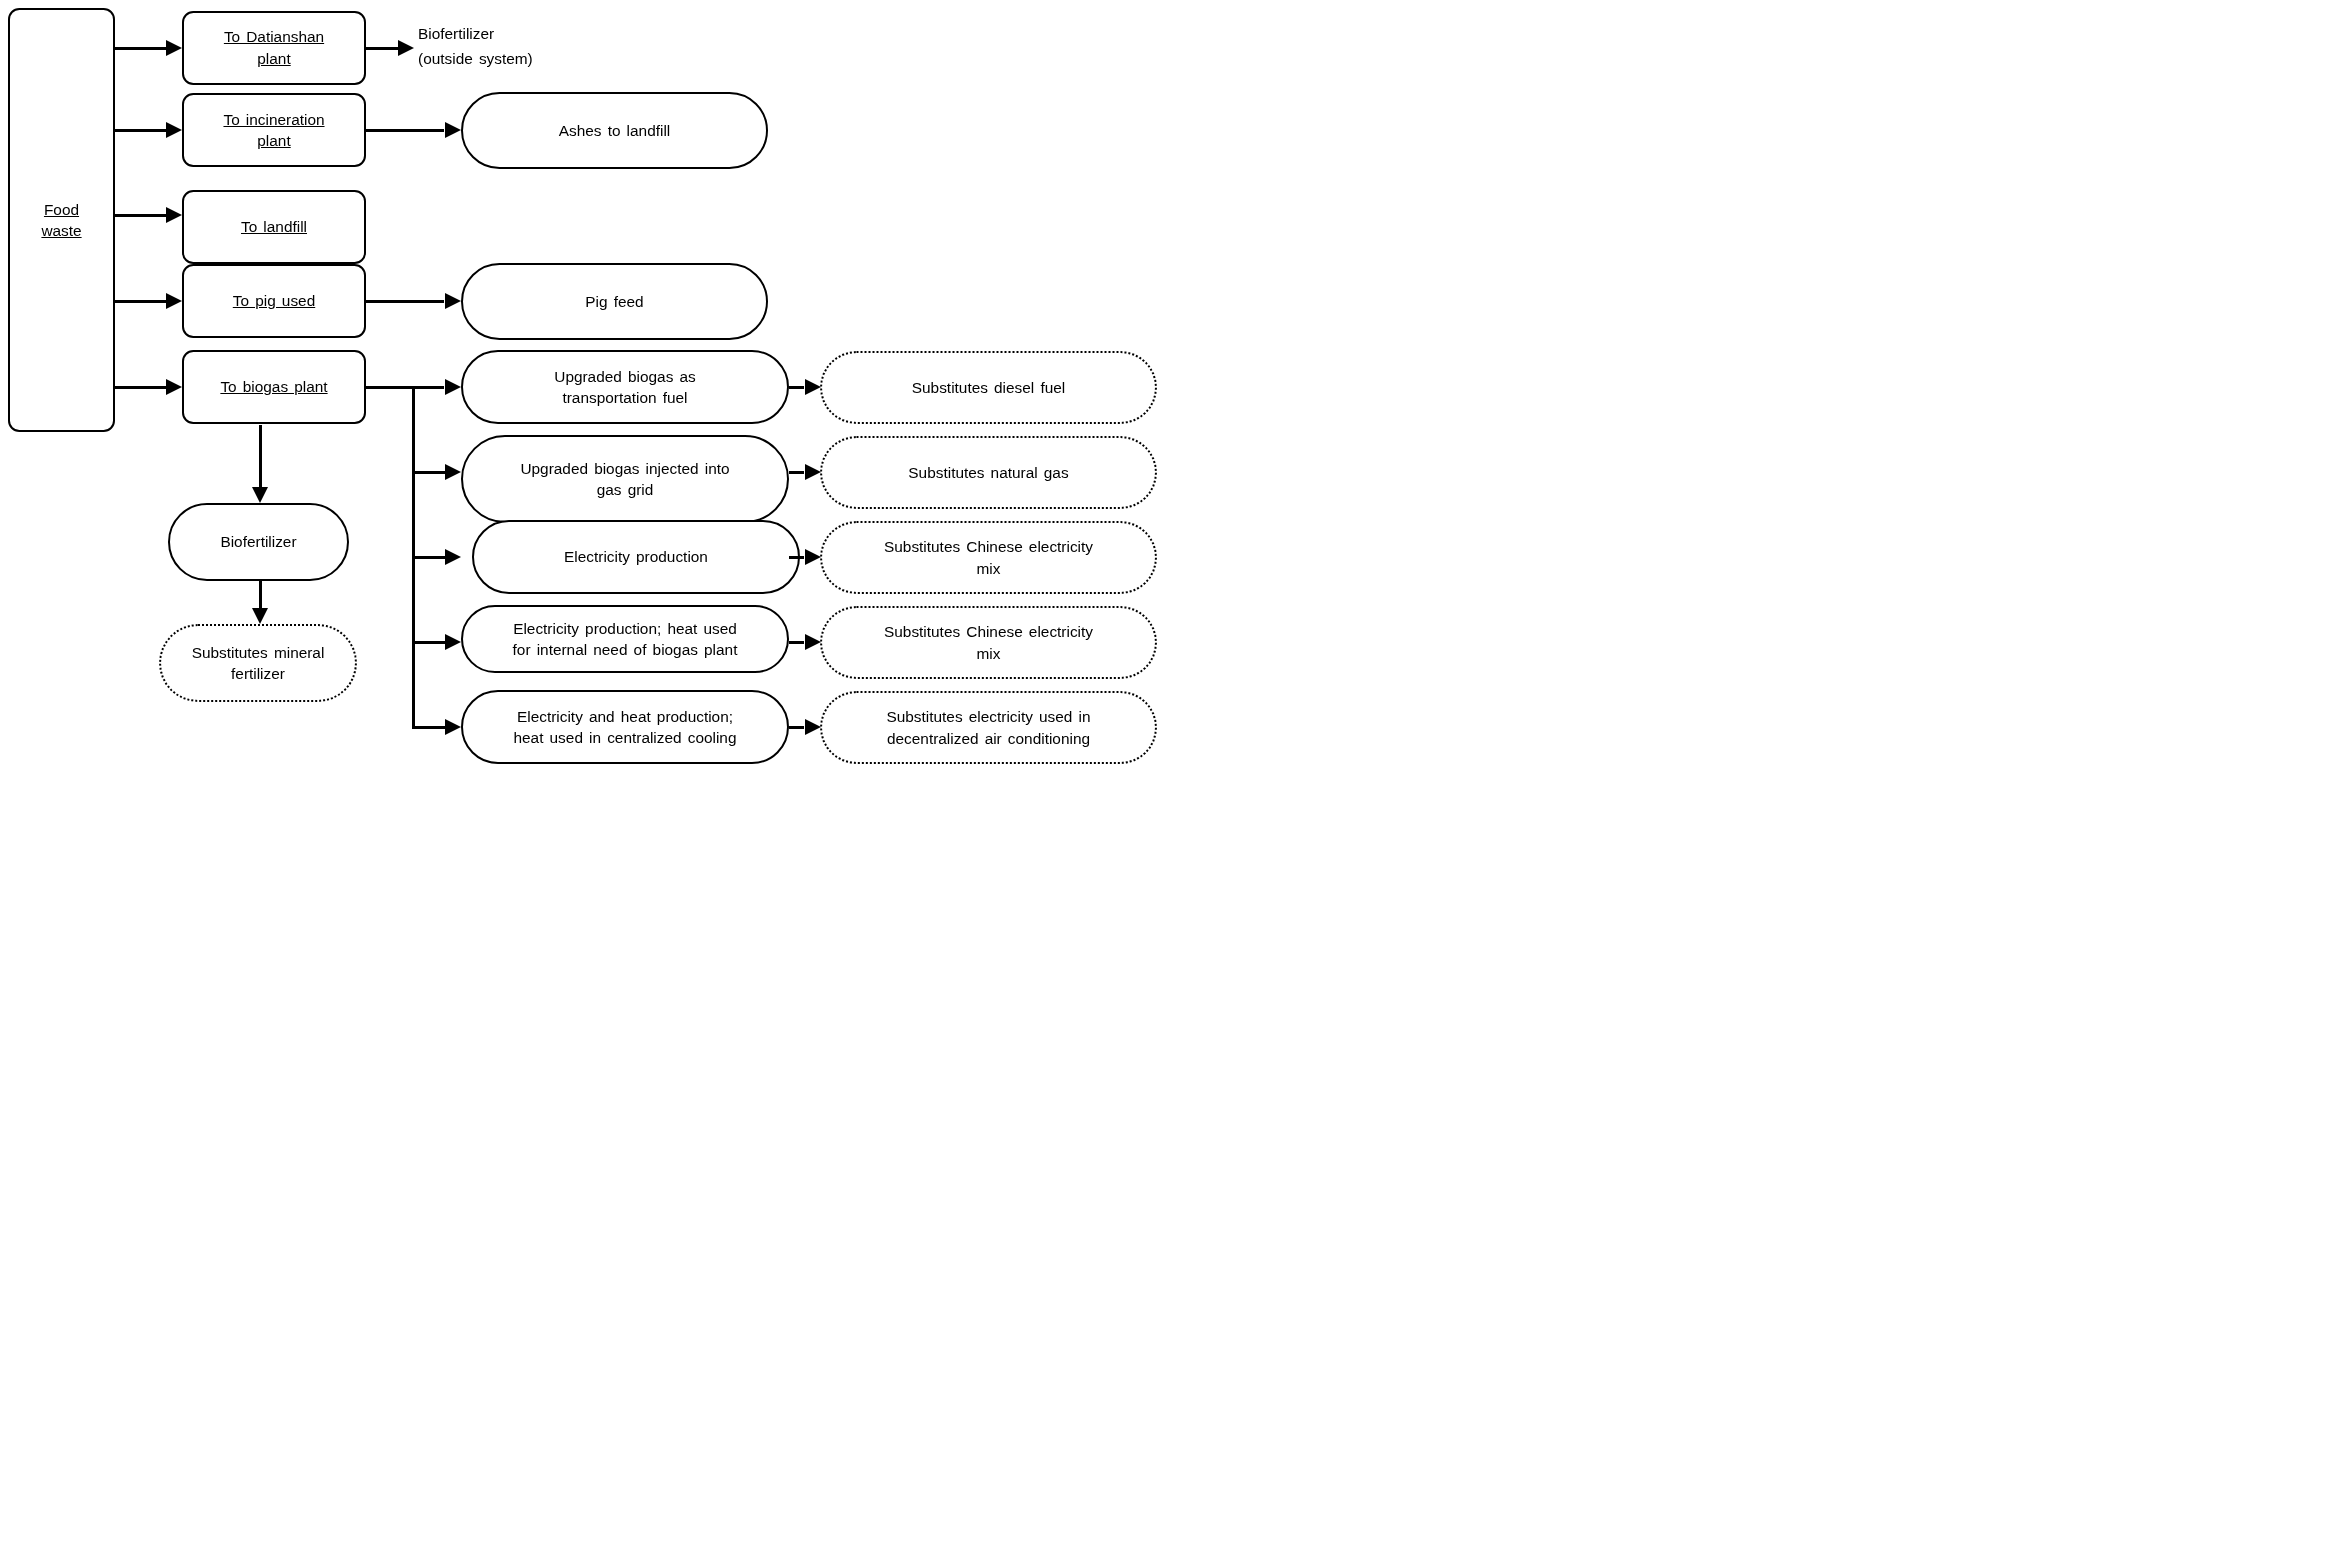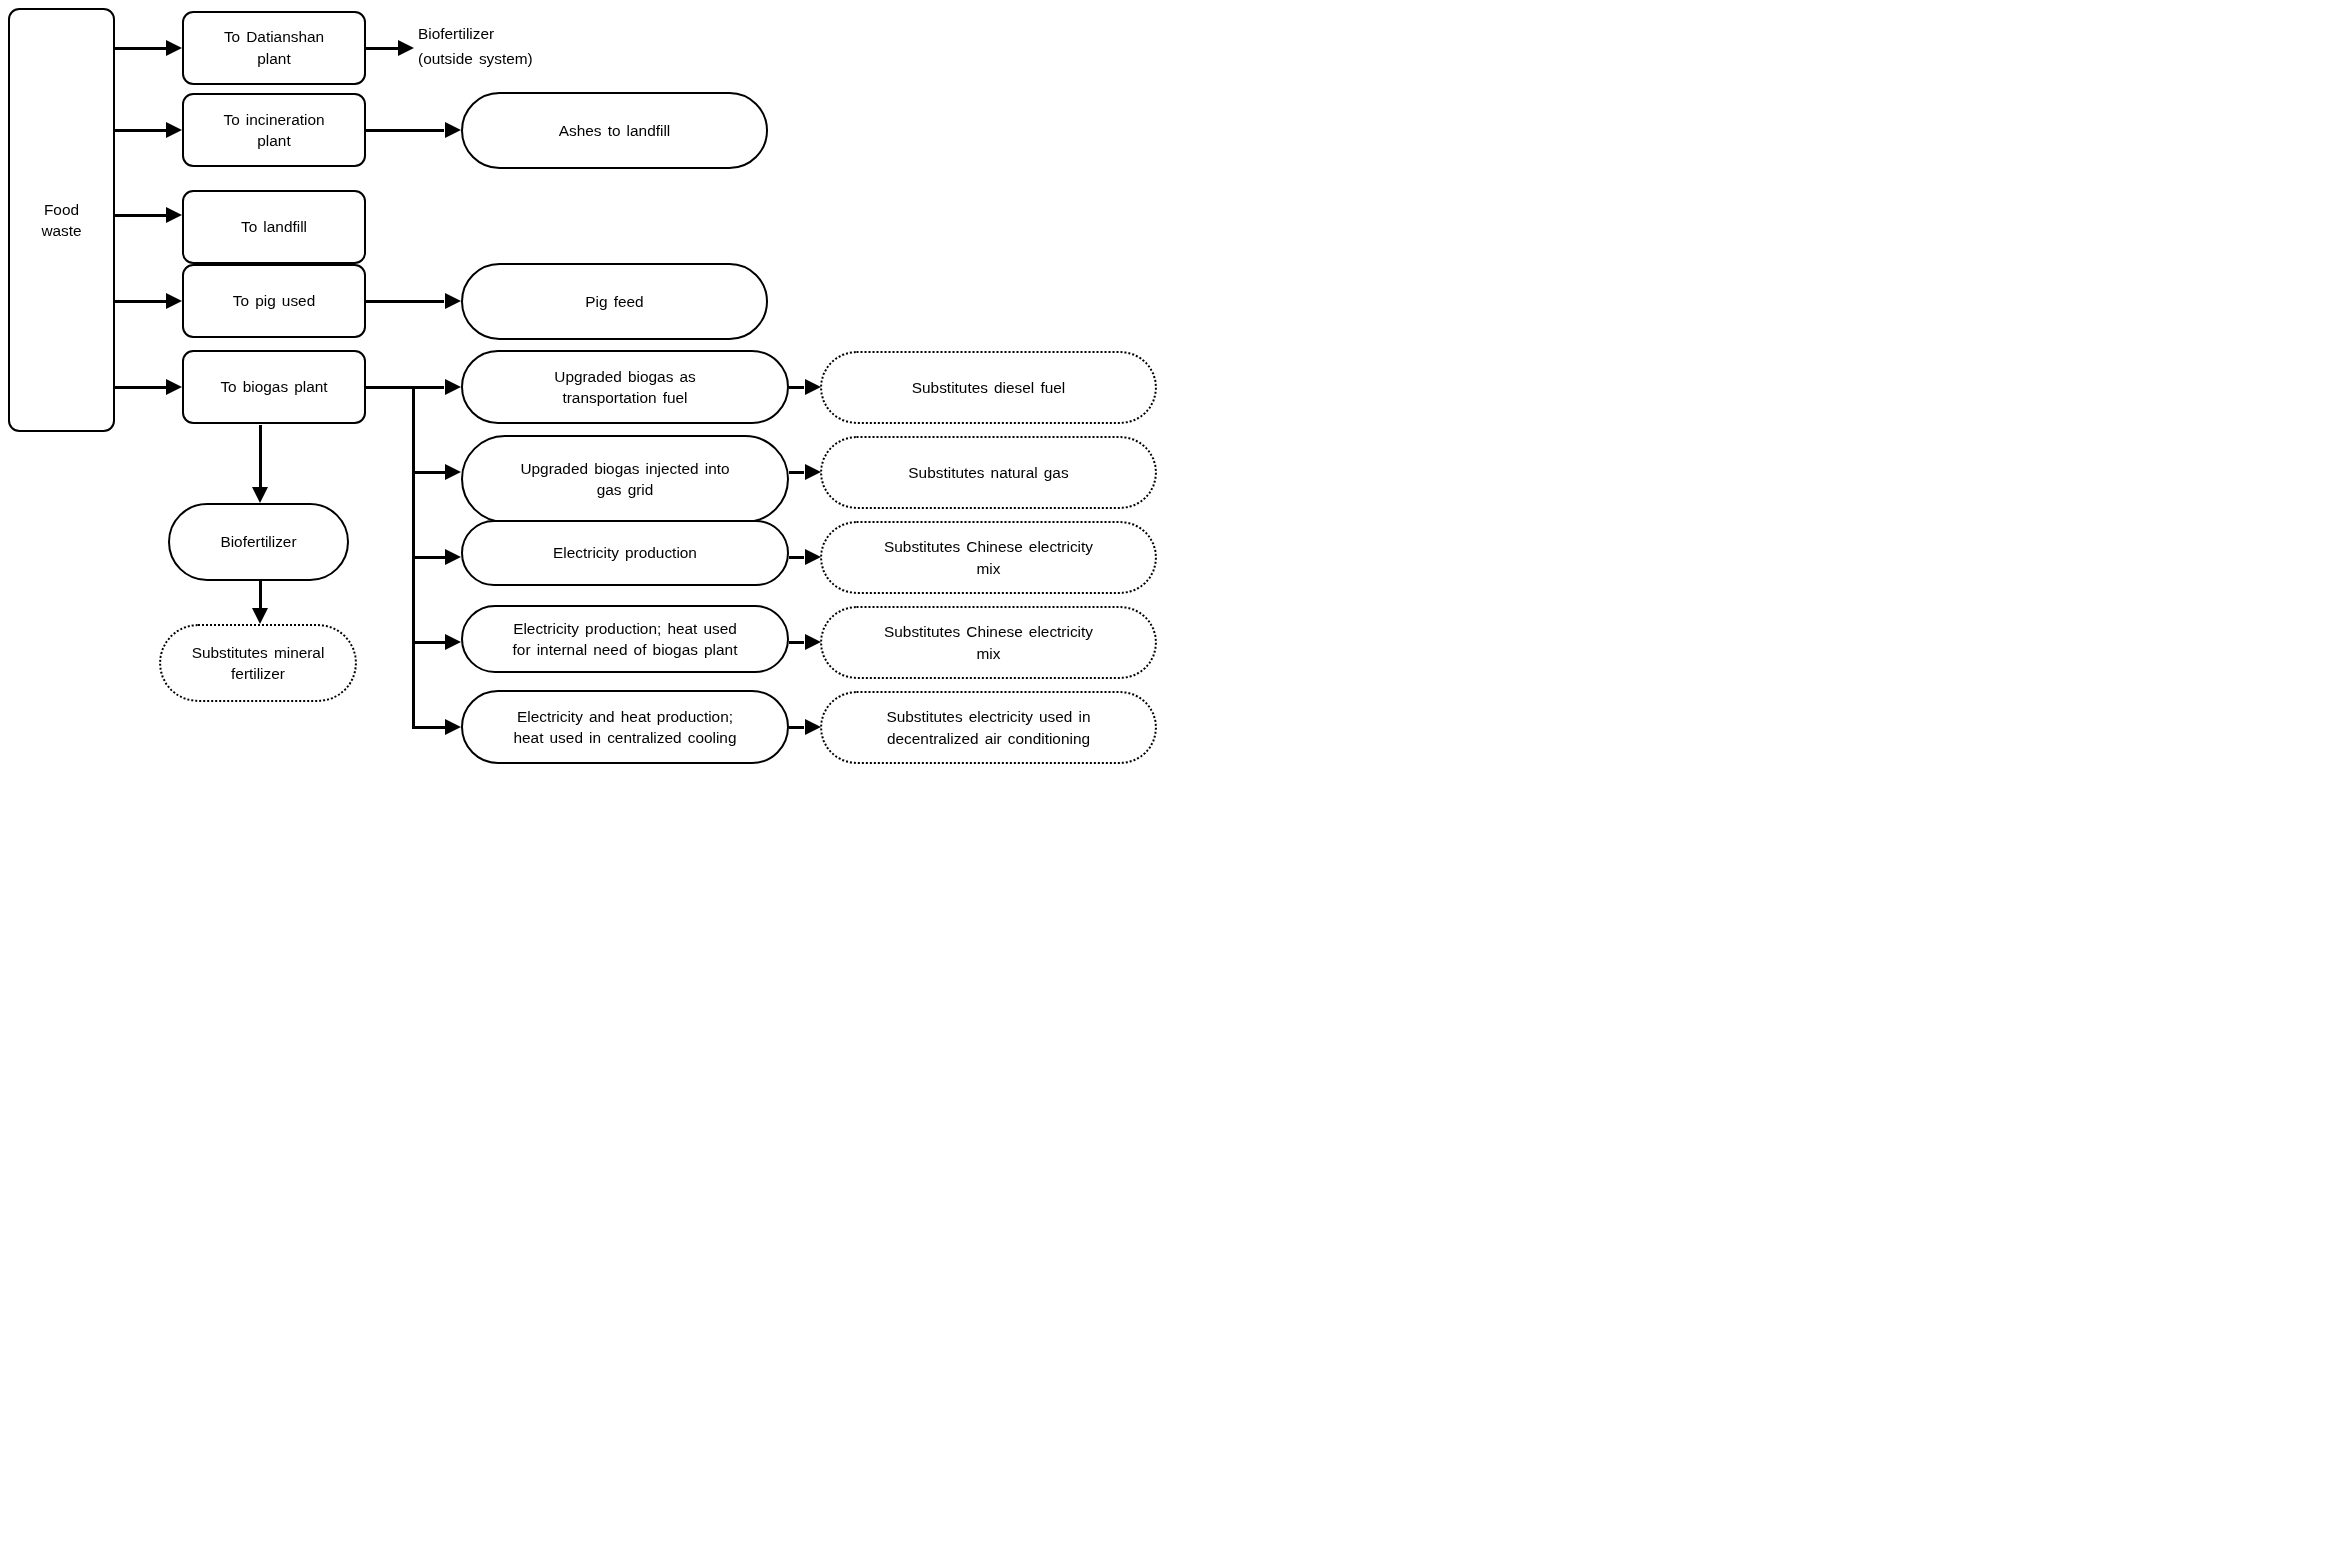--- a/index.html
+++ b/index.html
@@ -26,20 +26,21 @@
     color: #000000;
     font-size: 15.4px;
     line-height: 1.38;
     word-spacing: 0.12em;
     white-space: pre-line;
     padding: 0 14.6px;
   }
   .box {
     border: 2.8px solid #000000;
     border-radius: 11.3px;
+    text-decoration: underline;
   }
   .pill {
     border: 2.8px solid #000000;
     border-radius: 49px;
   }
   .dotted {
     border-style: dotted;
   }
   .text-node {
     position: absolute;
@@ -104,21 +105,21 @@
   <div class="text-node" style="left:418px; top:22px;">Biofertilizer
 (outside system)</div>
 
   <div class="node pill" style="left:461px; top:92px; width:307px; height:77px;">Ashes to landfill</div>
   <div class="node pill" style="left:461px; top:350px; width:328px; height:74px;">Upgraded biogas as
 transportation fuel</div>
 
   <div class="node pill" style="left:461px; top:263px; width:307px; height:77px;">Pig feed</div>
   <div class="node pill" style="left:461px; top:435px; width:328px; height:88px;">Upgraded biogas injected into
 gas grid</div>
-  <div class="node pill" style="left:461px; top:520px; width:328px; height:66px;">Electricity production</div>
+  <div class="node pill" style="left:472px; top:520px; width:328px; height:74px;">Electricity production</div>
   <div class="node pill" style="left:461px; top:605px; width:328px; height:68px;">Electricity production; heat used
 for internal need of biogas plant</div>
   <div class="node pill" style="left:461px; top:690px; width:328px; height:74px;">Electricity and heat production;
 heat used in centralized cooling</div>
 
   <div class="node pill dotted" style="left:820px; top:351px; width:337px; height:73px;">Substitutes diesel fuel</div>
   <div class="node pill dotted" style="left:820px; top:436px; width:337px; height:73px;">Substitutes natural gas</div>
   <div class="node pill dotted" style="left:820px; top:521px; width:337px; height:73px;">Substitutes Chinese electricity
 mix</div>
   <div class="node pill dotted" style="left:820px; top:606px; width:337px; height:73px;">Substitutes Chinese electricity

